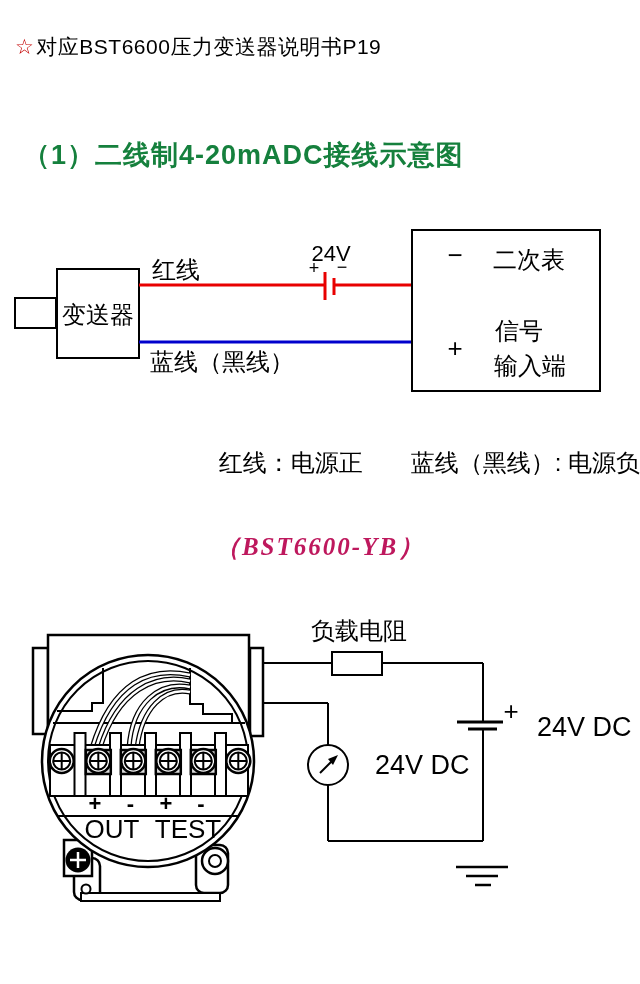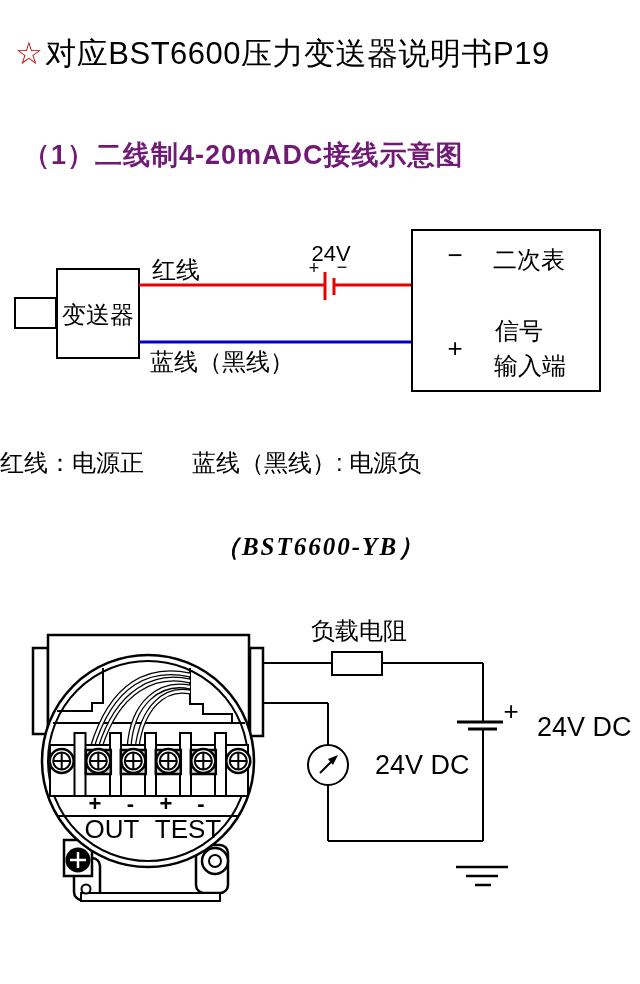--- a/index.html
+++ b/index.html
@@ -1,26 +1,26 @@
 <!DOCTYPE html>
 <html><head>
 <meta charset="utf-8">
 <style>
   html,body{margin:0;padding:0;background:#ffffff;}
   .page{position:relative;width:640px;height:984px;background:#ffffff;overflow:hidden;
         font-family:"Liberation Sans","DejaVu Sans",sans-serif;color:#000;}
-  .note-line{position:absolute;top:33px;left:15px;font-size:31px;letter-spacing:0.5px;}
+  .note-line{position:absolute;top:33px;left:15px;font-size:21px;letter-spacing:0.5px;}
   .note-line .star{color:#c40000;margin-right:2px;}
   .sec-title{position:absolute;top:137px;left:23px;font-size:27px;font-weight:bold;
-             color:#701a75;letter-spacing:1px;}
-  .legend{position:absolute;top:447px;left:0;width:640px;text-align:left;
+             color:#15803d;letter-spacing:1px;}
+  .legend{position:absolute;top:447px;left:0;width:640px;text-align:right;
           font-size:24px;white-space:pre;}
   .model{position:absolute;left:0;width:640px;text-align:center;
          font-family:"Liberation Serif","DejaVu Serif",serif;font-style:italic;
-         font-weight:600;font-size:25px;color:#000000;letter-spacing:2px;}
+         font-weight:600;font-size:25px;color:#be185d;letter-spacing:2px;}
   .model-yb{top:530px;}
   .model-tb{top:943px;}
   svg{position:absolute;left:0;}
   .svg1{top:222px;}
   .svg2{top:608px;}
   svg text{font-family:"Liberation Sans","DejaVu Sans",sans-serif;fill:#000;}
   .t24{font-size:24px;}
   .t22{font-size:22px;}
   .t27{font-size:27px;}
   .sign{font-size:26px;}

